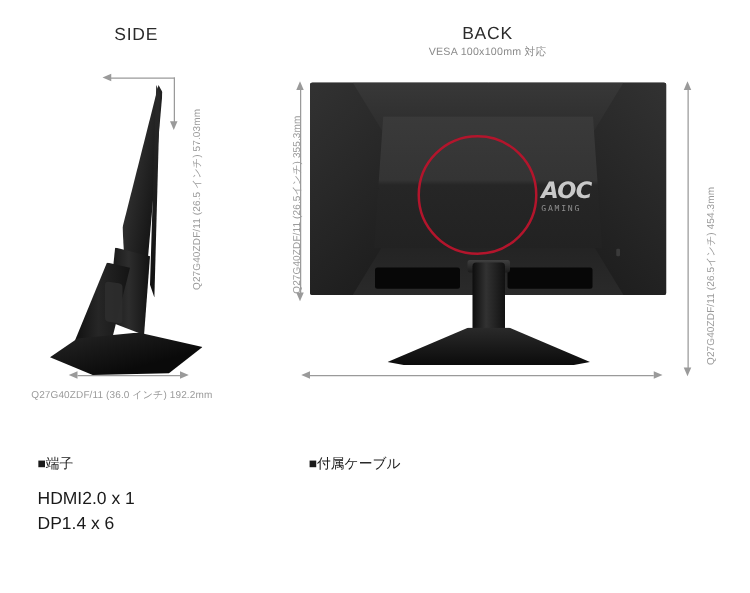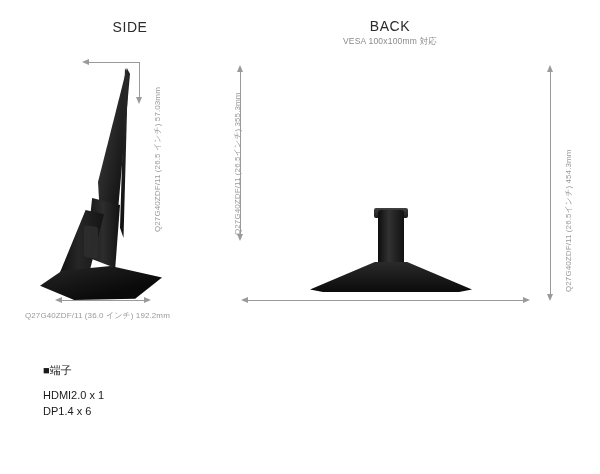--- a/index.html
+++ b/index.html
@@ -18,21 +18,21 @@
 
   
   .view-title {
     position: absolute;
     font-size: 14px;
     color: #2b2b2b;
     letter-spacing: 0.6px;
     text-align: center;
     white-space: nowrap;
   }
-  #side-title { left: 80px; top: 19px; width: 100px; }
+  #side-title { left: 59px; top: 19px; width: 100px; }
   #back-title { left: 335px; top: 18px; width: 110px; }
   .view-subtitle {
     position: absolute;
     font-size: 8.5px;
     color: #8a8a8a;
     text-align: center;
     white-space: nowrap;
     letter-spacing: 0.2px;
   }
   #back-subtitle { left: 325px; top: 36px; width: 130px; }
@@ -219,26 +219,26 @@
 
   
   .spec-block { position: absolute; }
   .spec-heading {
     font-size: 11px;
     color: #1a1a1a;
     margin-bottom: 10px;
     white-space: nowrap;
   }
   .spec-line {
-    font-size: 11px;
+    font-size: 14px;
     color: #1a1a1a;
     line-height: 1.45;
     white-space: nowrap;
   }
-  #spec-ports  { left: 43px;  top: 363px; }
+  #spec-ports  { left: 30px;  top: 363px; }
   #spec-cables { left: 247px; top: 363px; }
 </style>
 </head>
 <body>
 
 <div id="root">
 
   <div class="view-title" id="side-title">SIDE</div>
 
   <div class="arrow-line-h" style="left:88px; top:62px; width:52px;"></div>
@@ -269,31 +269,47 @@
   <div class="head head-up" style="left:236.5px; top:65px;"></div>
   <div class="head head-down" style="left:236.5px; top:234px;"></div>
   <div class="dim-label vert" style="left:232px; top:235px;">Q27G40ZDF/11 (26.5インチ) 355.3mm</div>
 
   <div class="arrow-line-v" style="left:550px; top:72px; height:223px;"></div>
   <div class="head head-up" style="left:546.5px; top:65px;"></div>
   <div class="head head-down" style="left:546.5px; top:294px;"></div>
   <div class="dim-label vert" style="left:563px; top:292px;">Q27G40ZDF/11 (26.5インチ) 454.3mm</div>
 
   <div id="back-art">
+    <div class="back-shell">
+      <div class="bevel bev-tl"></div>
+      <div class="bevel bev-tr"></div>
+      <div class="bevel bev-top"></div>
+      <div class="bevel bev-bot"></div>
+      <div class="back-inset"></div>
+      <div class="vesa-circle"></div>
+      <div class="aoc-logo">
+        <div class="aoc-main">AOC</div>
+        <div class="aoc-sub">GAMING</div>
+      </div>
+      <div class="port-bay port-left"></div>
+      <div class="port-bay port-right"></div>
+      <div class="power-led"></div>
+    </div>
     <div class="back-neck-cap"></div>
     <div class="back-neck"></div>
     <div class="back-base"></div>
   </div>
 
   <div class="arrow-line-h" style="left:248px; top:300px; width:275px;"></div>
   <div class="head head-left" style="left:241px; top:296.5px;"></div>
   <div class="head head-right" style="left:523px; top:296.5px;"></div>
 
   <div class="spec-block" id="spec-ports">
     <div class="spec-heading">■端子</div>
     <div class="spec-line">HDMI2.0 x 1</div>
     <div class="spec-line">DP1.4 x 6</div>
   </div>
 
   <div class="spec-block" id="spec-cables">
+    <div class="spec-heading">■付属ケーブル</div>
   </div>
 
 </div>
 
 </body></html>

